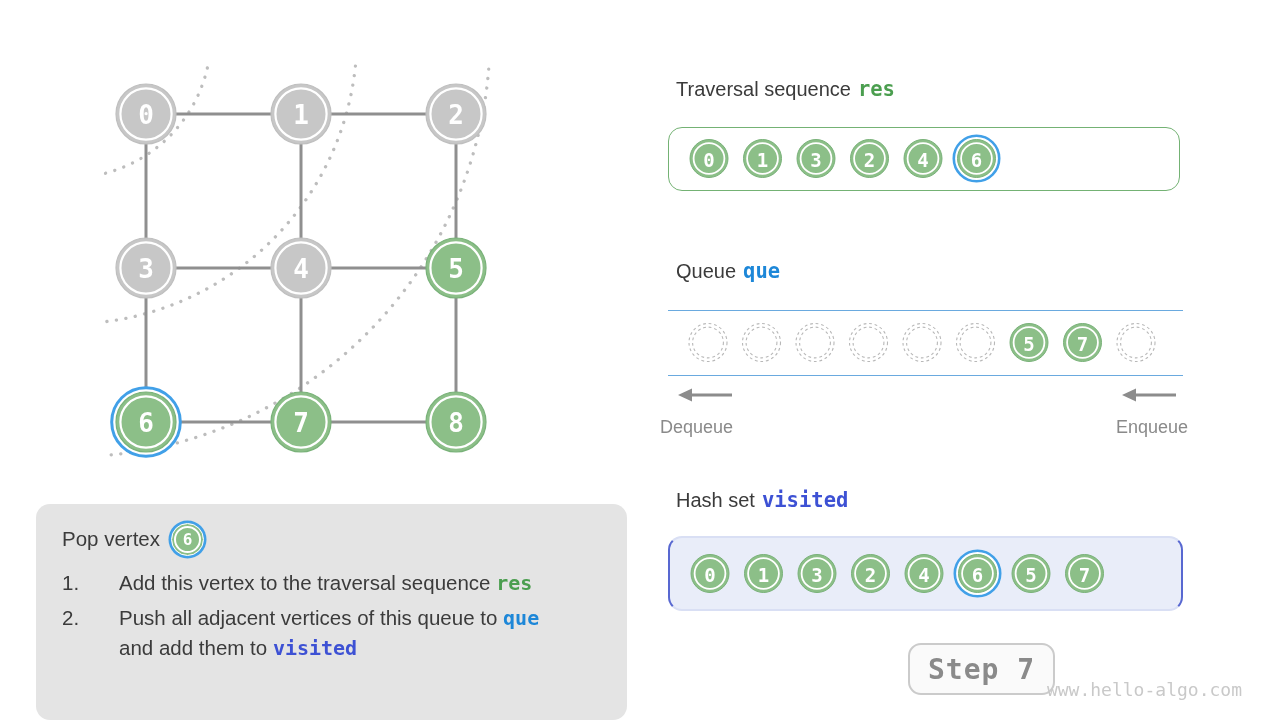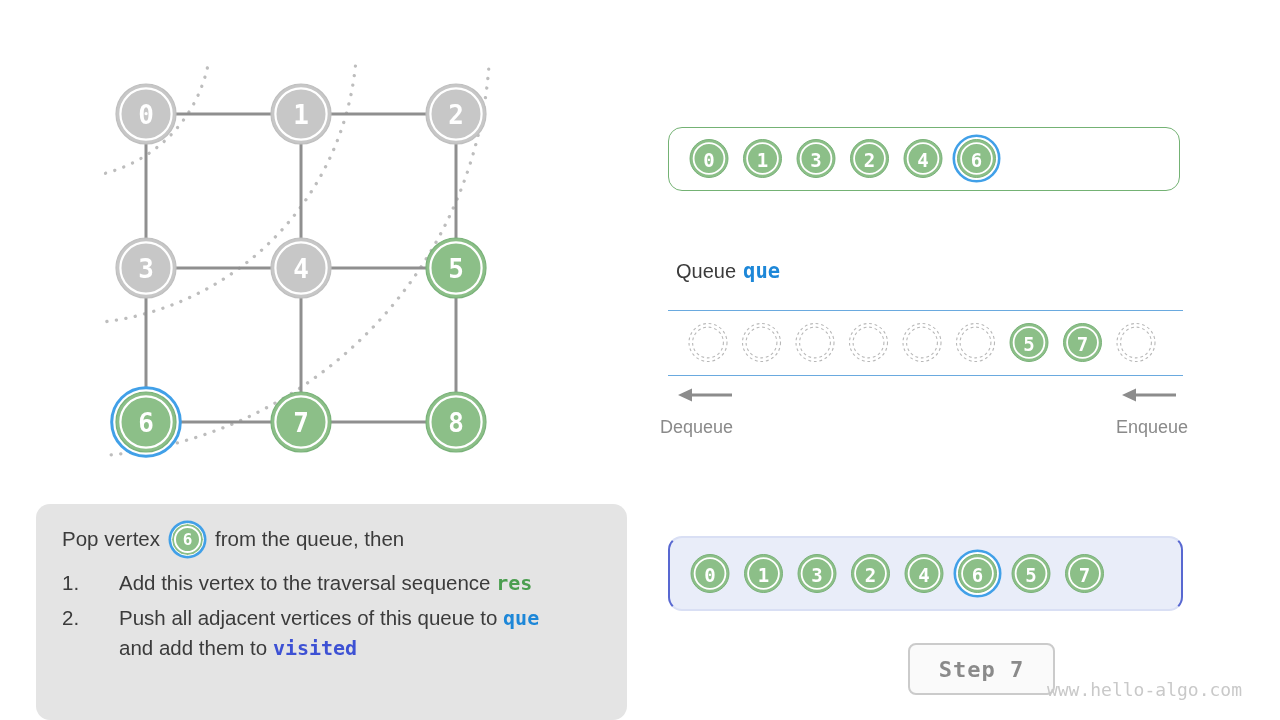--- a/index.html
+++ b/index.html
@@ -45,24 +45,24 @@
   .arrows{position:absolute;left:0;top:384px;}
   .flow-label{position:absolute;top:417px;font-size:18px;color:var(--muted-text,#8a8a8a);}
   .dequeue{left:-8px;} .enqueue{right:-5px;}
   .visited-box{position:absolute;left:0;top:536px;width:515px;height:75px;box-sizing:border-box;
                background:var(--visited-box-fill,#e9edf9);border-radius:14px;
                border-left:2.5px solid var(--visited-box-border,#5868d1);
                border-right:2.5px solid var(--visited-box-border,#5868d1);
                border-top:2px solid #d9dff4;border-bottom:2px solid #d9dff4;}
 
   .step-btn{position:absolute;left:908px;top:643px;width:147px;height:52px;box-sizing:border-box;
-            border:2px solid #cbcbcb;border-radius:8px;background:#fafafa;
+            border:2px solid #cbcbcb;border-radius:13px;background:#fafafa;
             display:flex;align-items:center;justify-content:center;
             font-family:"DejaVu Sans Mono",monospace;font-weight:bold;
-            font-size:22px;color:var(--muted-text,#8f8f8f);letter-spacing:1px;}
+            font-size:28px;color:var(--muted-text,#8f8f8f);letter-spacing:1px;}
   .watermark{position:absolute;right:38px;top:679px;font-family:"DejaVu Sans Mono",monospace;
              font-size:18px;color:var(--watermark-gray,#c9c9c9);}
 </style>
 </head>
 <body>
 
 <div class="page">
 
   <svg id="graph-svg" width="600" height="500" viewBox="0 0 600 500">
       <path d="M207.3605491995034 67.94304971682882 A142 142 0 0 1 98.52346009612184 174.89695930420038" fill="none" stroke="#bdbdbd" stroke-width="3.3" stroke-linecap="round" stroke-dasharray="0.1 9.5"></path>
@@ -125,37 +125,39 @@
         <circle cx="456" cy="422" r="30" fill="#8cbf88" stroke="#79b279" stroke-width="1.2"></circle>
         <circle cx="456" cy="422" r="25.6" fill="none" stroke="#fff" stroke-width="2.2"></circle>
         <text x="456" y="423" fill="#fff" font-size="26" text-anchor="middle" dominant-baseline="central" style="font-family:'DejaVu Sans Mono',monospace;font-weight:bold;">8</text>
       </g>
     </svg>
 
   <div class="desc-box">
     <div class="pop-line">
       <span>Pop vertex</span>
       <span class="badge mono">6</span>
-      <span>from the queue, then</span>
     </div>
     <div class="ilist">
       <div class="li">
         <span class="num">1.</span>
         <span class="li-text"><span>Add this vertex to the traversal sequence </span><span class="mono code-green">res</span></span>
       </div>
       <div class="li">
         <span class="num">2.</span>
         <span class="li-text"><span>Push all adjacent vertices of this queue to </span><span class="mono code-blue">que</span><br>
           <span>and add them to </span><span class="mono code-indigo">visited</span></span>
       </div>
     </div>
   </div>
 
   <div class="right-col">
 
+    <div class="sec-title" id="t1">
+      <span>Traversal sequence</span><span class="mono code-green">res</span>
+    </div>
     <div class="res-box">
       <svg id="res-svg" width="509" height="61">
           <g>
             <circle cx="40" cy="30.5" r="19" fill="#8cbf88" stroke="#79b279" stroke-width="1"></circle>
             <circle cx="40" cy="30.5" r="15.4" fill="none" stroke="#fff" stroke-width="1.8"></circle>
             <text x="40" y="31.5" fill="#fff" font-size="19" text-anchor="middle" dominant-baseline="central" style="font-family:'DejaVu Sans Mono',monospace;font-weight:bold;">0</text>
           </g>
           <g>
             <circle cx="93.5" cy="30.5" r="19" fill="#8cbf88" stroke="#79b279" stroke-width="1"></circle>
             <circle cx="93.5" cy="30.5" r="15.4" fill="none" stroke="#fff" stroke-width="1.8"></circle>
@@ -236,20 +238,23 @@
         <line x1="23" y1="11" x2="64" y2="11" stroke="#8c8c8c" stroke-width="3"></line>
       </g>
       <g>
         <polygon points="454,11 468,4.5 468,17.5" fill="#8c8c8c"></polygon>
         <line x1="467" y1="11" x2="508" y2="11" stroke="#8c8c8c" stroke-width="3"></line>
       </g>
     </svg>
     <div class="flow-label dequeue">Dequeue</div>
     <div class="flow-label enqueue">Enqueue</div>
 
+    <div class="sec-title" id="t3">
+      <span>Hash set</span><span class="mono code-indigo">visited</span>
+    </div>
     <div class="visited-box">
       <svg id="visited-svg" width="510" height="71">
           <g>
             <circle cx="40" cy="35.5" r="19" fill="#8cbf88" stroke="#79b279" stroke-width="1"></circle>
             <circle cx="40" cy="35.5" r="15.4" fill="none" stroke="#fff" stroke-width="1.8"></circle>
             <text x="40" y="36.5" fill="#fff" font-size="19" text-anchor="middle" dominant-baseline="central" style="font-family:'DejaVu Sans Mono',monospace;font-weight:bold;">0</text>
           </g>
           <g>
             <circle cx="93.5" cy="35.5" r="19" fill="#8cbf88" stroke="#79b279" stroke-width="1"></circle>
             <circle cx="93.5" cy="35.5" r="15.4" fill="none" stroke="#fff" stroke-width="1.8"></circle>

